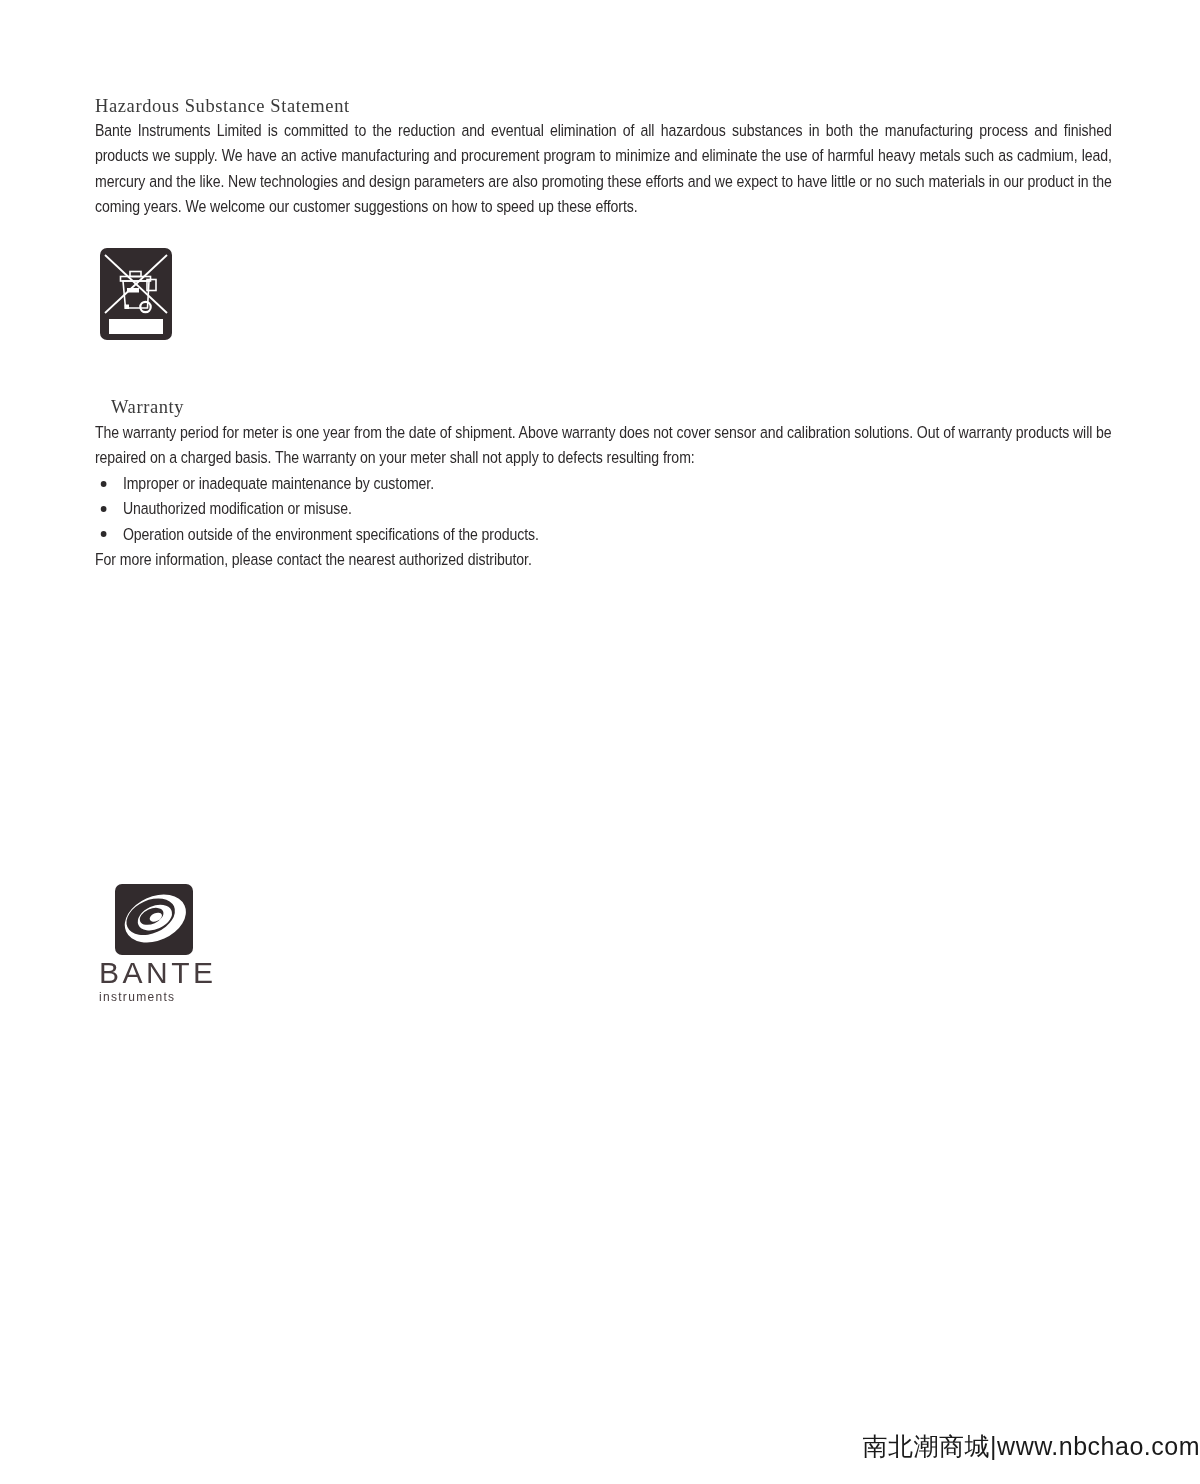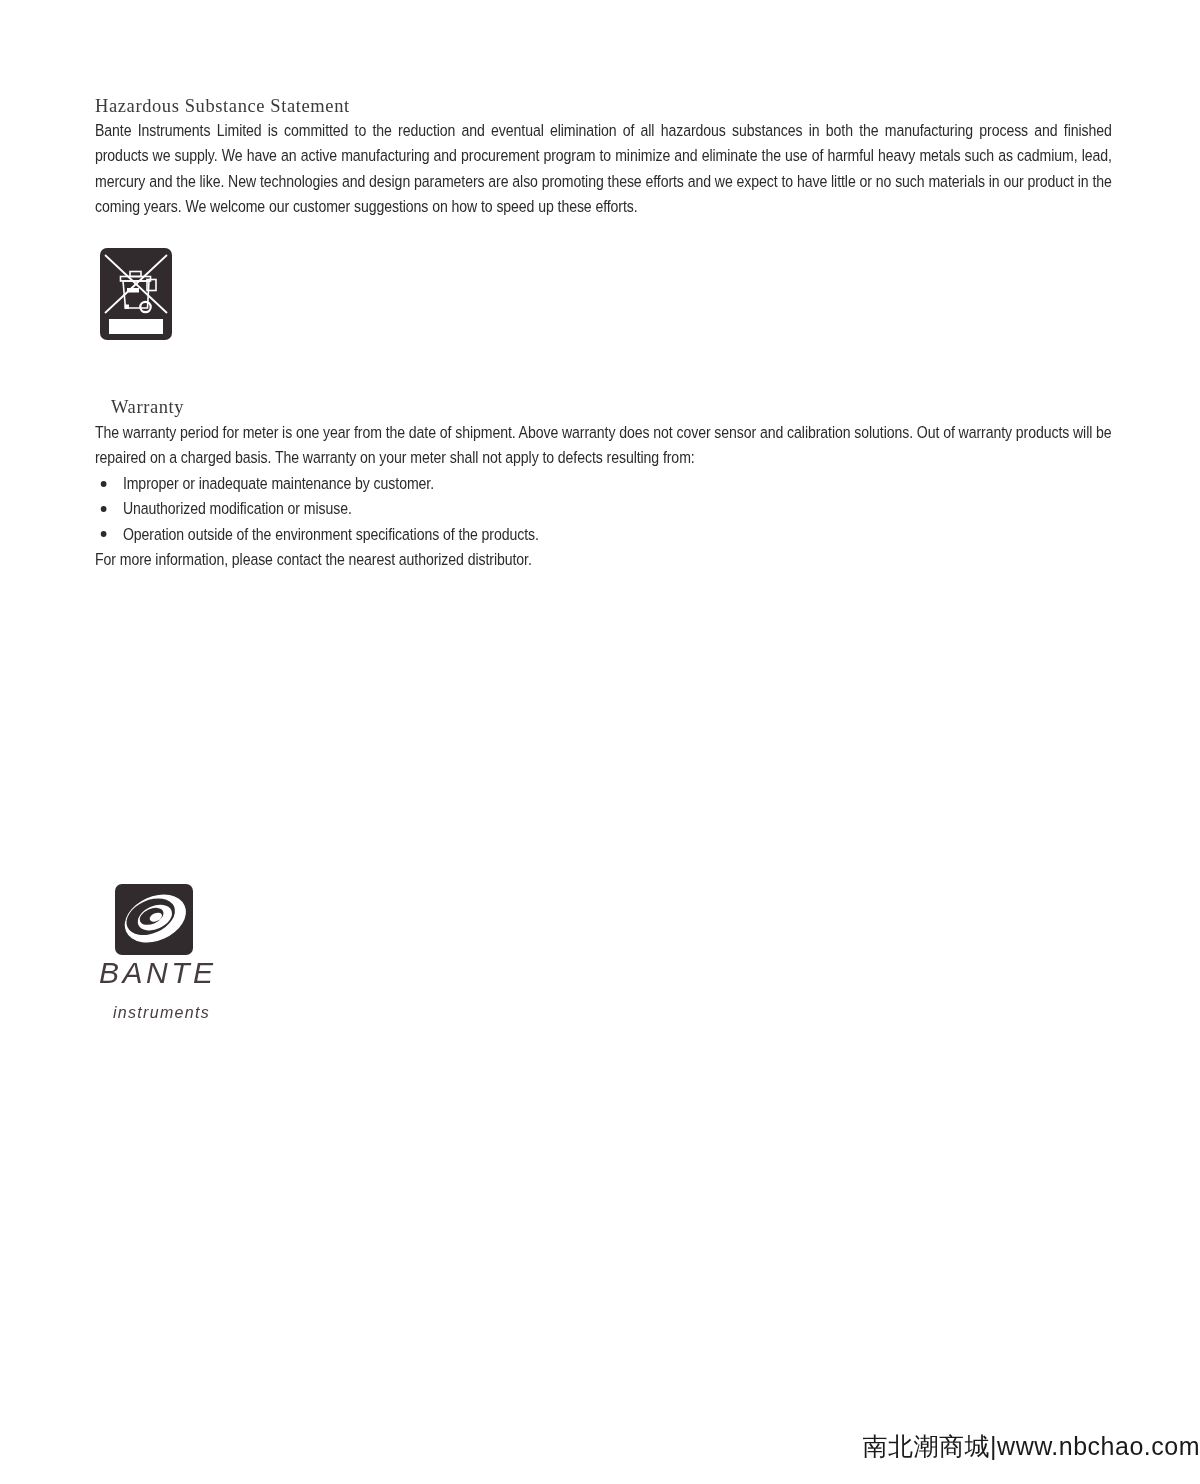--- a/index.html
+++ b/index.html
@@ -38,28 +38,28 @@
   ul.bullets li{
     display:flex;align-items:center;
     line-height:25.4px;height:25.4px;
   }
   .dot{
     flex:0 0 auto;
     width:7px;height:6px;border-radius:50%;
     background:var(--ink,#2d2a2b);
     margin-left:7px;margin-right:20px;
   }
-  .brand-block{left:99px;top:958px;width:126px;font-style:italic;}
+  .brand-block{left:99px;top:958px;width:126px;}
   .brand-word{
     font-size:30px;font-weight:400;letter-spacing:3.5px;
     line-height:30px;color:var(--brand,#463c3e);white-space:nowrap;
   }
   .brand-sub{
-    font-size:16px;letter-spacing:1.3px;line-height:13px;
-    color:var(--brand,#463c3e);text-align:center;padding-right:1px;margin-top:18px;
+    font-size:12px;letter-spacing:1.3px;line-height:13px;
+    color:var(--brand,#463c3e);text-align:left;padding-right:1px;margin-top:3px;
   }
   .footer{
     left:0;right:0;top:1430px;
     text-align:right;
     font-size:25px;letter-spacing:0.5px;
     color:var(--footer_ink,#161616);
   }
 </style>
 </head>
 <body>

